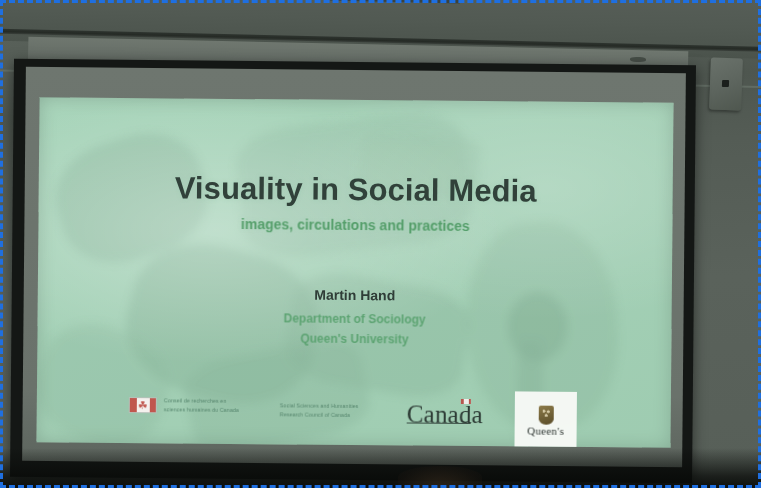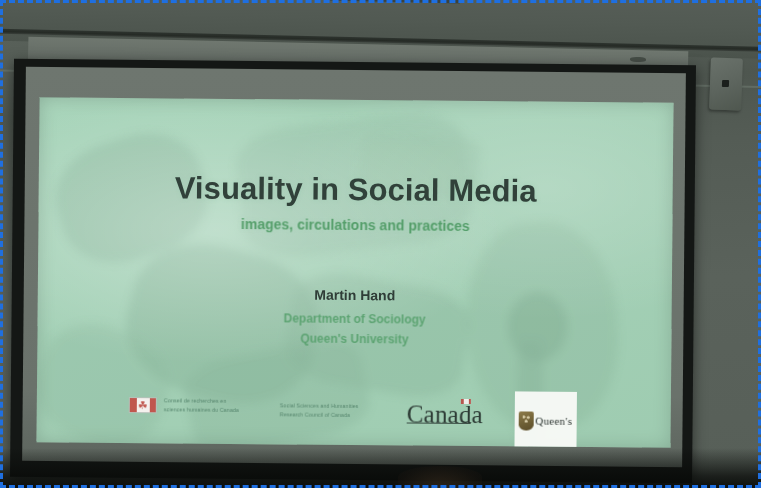--- a/index.html
+++ b/index.html
@@ -311,21 +311,21 @@
     opacity: .85;
   }
 
   
   .queens {
     position: absolute;
     left: 478px; top: 0px;
     width: 62px; height: 59px;
     background: rgba(252,252,250,.92);
     display: flex;
-    flex-direction: row;
+    flex-direction: column;
     align-items: center;
     justify-content: center;
     gap: 1px;
     filter: blur(.3px);
   }
   .queens-crest {
     width: 15px; height: 19px;
     background: linear-gradient(160deg,#8d7b4a 0%, #6f6036 55%, #5a4c28 100%);
     border-radius: 2px 2px 48% 48% / 2px 2px 30% 30%;
     position: relative;

